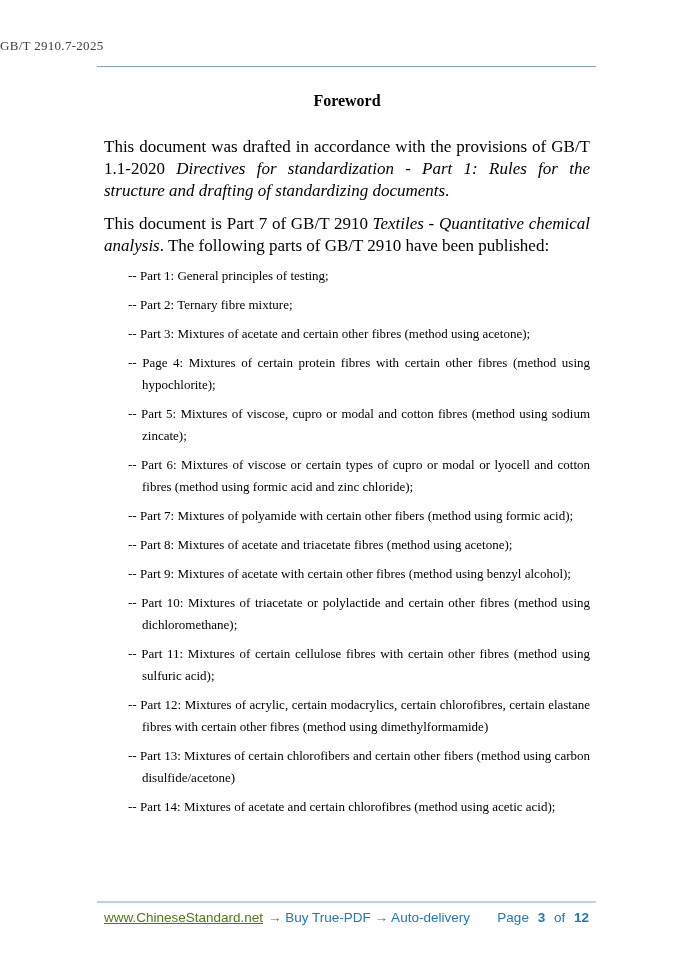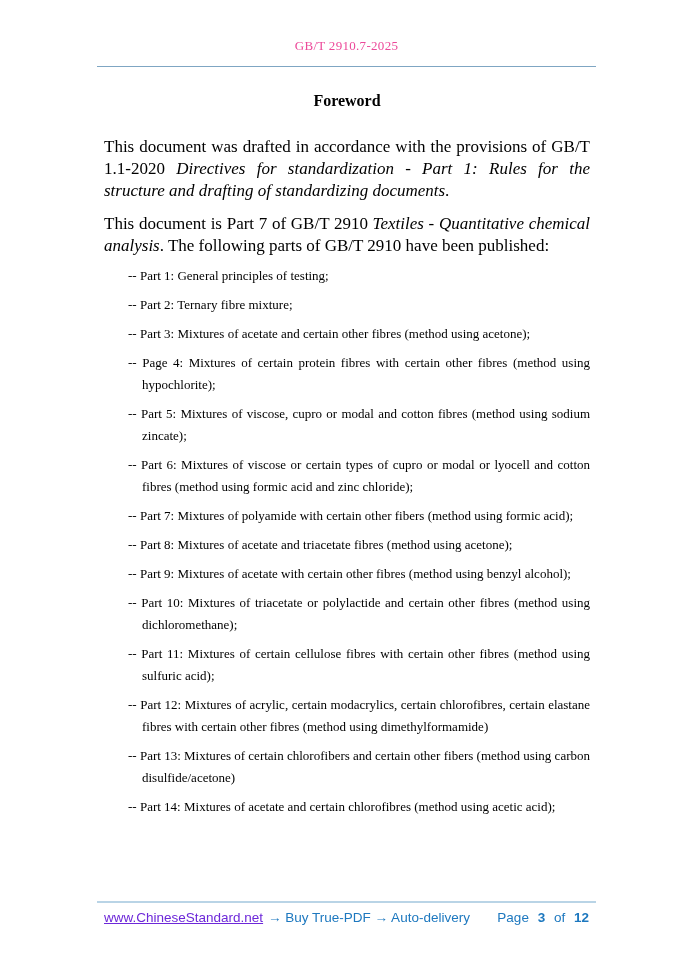--- a/index.html
+++ b/index.html
@@ -9,22 +9,21 @@
     position: relative;
     width: 693px;
     height: 980px;
     margin: 0 auto;
     background: #ffffff;
     color: #000000;
     overflow: hidden;
   }
   .header { padding-top: 38px; }
   .header-title {
-    text-align: center;
-    color: #ec4899;
+    color: #404040;
     font-size: 13px;
     line-height: 16px;
     letter-spacing: 0.3px;
   }
   .header-rule {
     border: none;
     border-top: 1px solid #7fa6c3;
     margin: 12px 97px 0 97px;
   }
   .content { margin: 0 103px 0 104px; }
@@ -67,21 +66,21 @@
     padding: 0 7px;
     display: flex;
     justify-content: space-between;
     align-items: baseline;
     font-family: "Liberation Sans", sans-serif;
     font-size: 13.5px;
     color: #1d78bf;
   }
   .footer-left { white-space: nowrap; }
   .site-link {
-    color: #6d28d9;
+    color: #4d7c0f;
     text-decoration: underline;
     cursor: pointer;
   }
   .footer-tail { margin-left: 5px; }
   .footer-right { white-space: nowrap; }
   .footer-right .num { font-weight: bold; }
   .footer-right span + span { margin-left: 5px; }
 </style>
 </head>
 <body>

